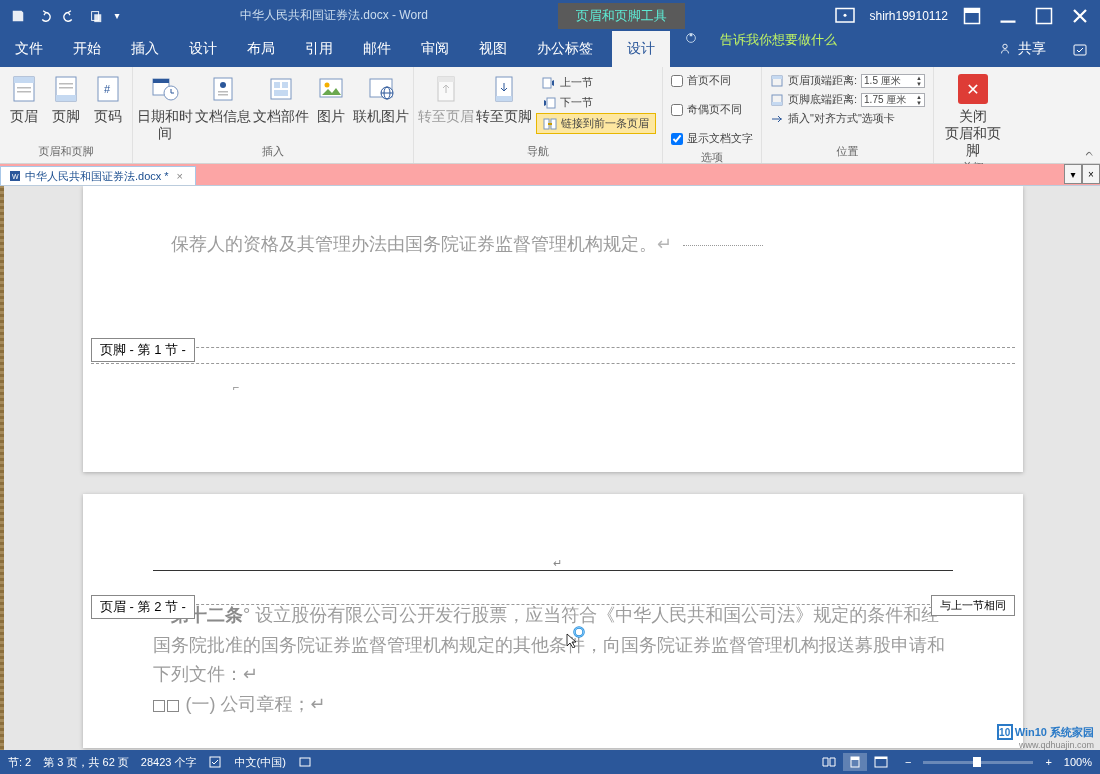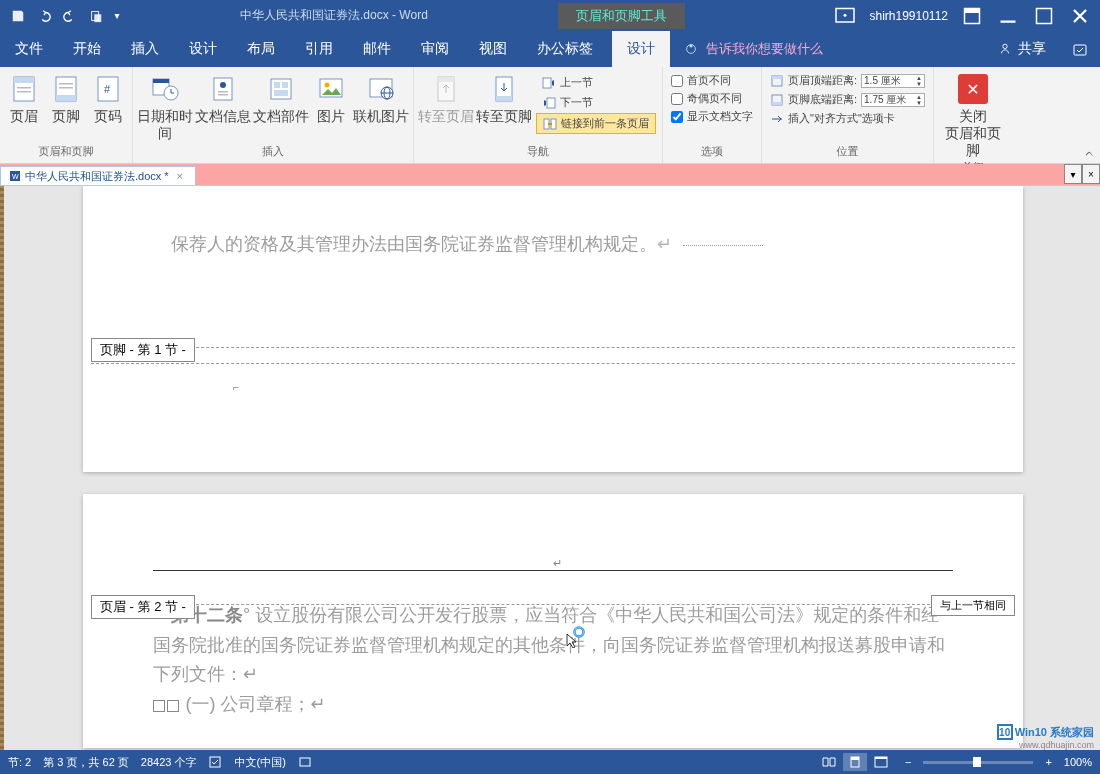--- a/index.html
+++ b/index.html
@@ -12,40 +12,40 @@
 .title-text { flex: 0 0 auto; margin-left: 110px; color: #cde; }
 .contextual-tab { margin-left: 130px; padding: 4px 18px; background: #5a5a5a; color: #5eead4; font-size: 13px; }
 .title-spacer { flex: 1; }
 .title-user { display: flex; align-items: center; gap: 12px; padding-right: 8px; }
 .title-icon { width: 24px; height: 24px; display: flex; align-items: center; justify-content: center; cursor: pointer; }
 .username { font-size: 12px; }
 
 .ribbon-tabs { height: 36px; background: #2b579a; display: flex; align-items: stretch; color: #fff; font-size: 14px; }
 .ribbon-tab { padding: 0 15px; display: flex; align-items: center; cursor: pointer; }
 .ribbon-tab.active { background: #f3f3f3; color: #2b579a; }
-.tellme { display: flex; align-items: center; gap: 8px; margin-left: 14px; color: #f9a8d4; font-size: 13px; }
+.tellme { display: flex; align-items: flex-start; gap: 22px; margin-left: 14px; color: #bef264; font-size: 13px; }
 .tellme svg { width: 14px; height: 14px; }
 .share { margin-left: auto; display: flex; align-items: center; gap: 6px; padding: 0 14px; cursor: pointer; text-align: right; }
 .share svg { width: 14px; height: 14px; }
 .help-icon { padding: 0 12px; display: flex; align-items: center; cursor: pointer; }
 
 .ribbon-body { height: 97px; background: #f3f3f3; border-bottom: 1px solid #d4d4d4; display: flex; position: relative; }
 .ribbon-group { border-right: 1px solid #e1e1e1; display: flex; flex-direction: column; padding: 4px 4px 2px; }
 .group-controls { flex: 1; display: flex; align-items: flex-start; gap: 2px; }
 .group-label { text-align: center; font-size: 11px; color: #666; padding: 2px 0; }
 .big-btn { width: 40px; display: flex; flex-direction: column; align-items: center; gap: 3px; cursor: pointer; padding-top: 2px; }
 .big-btn .icon-box { width: 32px; height: 32px; display: flex; align-items: center; justify-content: center; }
 .big-btn .label { font-size: 14px; color: #444; text-align: center; line-height: 1.2; }
 .big-btn.wide { width: 56px; }
 .big-btn.disabled { opacity: 0.5; }
 .nav-col { display: flex; flex-direction: column; gap: 1px; padding: 2px; }
 .nav-item { display: flex; align-items: center; gap: 4px; font-size: 11px; color: #444; padding: 2px 6px; cursor: pointer; width: 120px; }
 .nav-item.active { background: #fde7a0; border: 1px solid #e8b700; }
 .nav-item svg { width: 14px; height: 14px; flex-shrink: 0; }
-.opt-col { display: flex; flex-direction: column; gap: 3px; padding: 2px 4px; }
+.opt-col { display: flex; flex-direction: column; gap: 14px; padding: 2px 4px; }
 .opt-item { display: flex; align-items: center; gap: 4px; font-size: 11px; color: #444; cursor: pointer; }
 .opt-item input { width: 12px; height: 12px; }
 .pos-row { display: flex; align-items: center; gap: 4px; font-size: 11px; color: #444; }
 .pos-row .spinner { width: 64px; height: 14px; border: 1px solid #abadb3; background: #fff; font-size: 10px; padding: 0 2px; display: flex; align-items: center; justify-content: space-between; }
 .spinner-btns { display: flex; flex-direction: column; font-size: 6px; line-height: 1; }
 .close-btn-box { width: 30px; height: 30px; background: #de3c36; border-radius: 3px; display: flex; align-items: center; justify-content: center; color: #fff; font-size: 16px; }
 .collapse-caret { position: absolute; right: 6px; bottom: 4px; font-size: 10px; color: #666; cursor: pointer; }
 
 .doc-tabs { height: 22px; background: #fca5a5; border-bottom: 1px solid #bcd; display: flex; align-items: stretch; position: relative; }
 .doc-tab { display: flex; align-items: center; gap: 4px; padding: 0 8px; background: #fff; border: 1px solid #a8c7e8; border-bottom: none; font-size: 11px; color: #1a4d8f; margin-top: 2px; }

